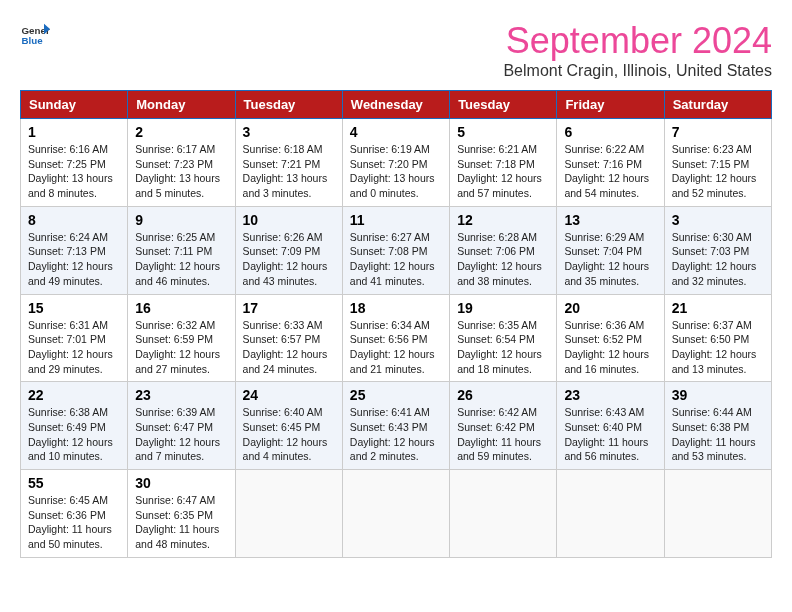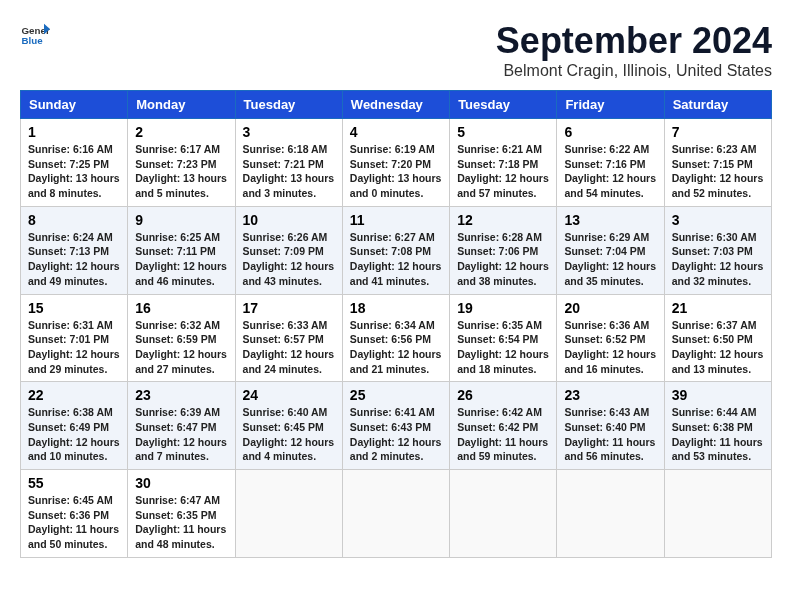--- a/index.html
+++ b/index.html
@@ -23,35 +23,35 @@
     }
     .logo-icon {
       width: 30px;
       height: 30px;
     }
     .title-section {
       text-align: right;
     }
     .month-title {
       font-size: 36px;
-      font-weight: bold;
-      color: #0f172a;
+      font-weight: normal;
+      color: #ec4899;
     }
     .location-title {
       font-size: 16px;
       color: #333;
       text-align: right;
     }
     .calendar-table {
       width: 100%;
       border-collapse: collapse;
       font-size: 11px;
     }
     .calendar-table th {
-      background-color: #1d4ed8;
+      background-color: #b91c1c;
       color: #fff;
       padding: 6px 8px;
       text-align: left;
       font-size: 13px;
       font-weight: bold;
       border: 1px solid #1a6bbf;
     }
     .calendar-table td {
       border: 1px solid #ccc;
       padding: 5px 7px;
@@ -66,21 +66,20 @@
     .day-number {
       font-size: 14px;
       font-weight: bold;
       display: block;
       margin-bottom: 2px;
     }
     .day-info {
       font-size: 10.5px;
       color: #222;
       line-height: 1.4;
-      font-weight: bold;
     }
     .empty-cell {
       background: #f9f9f9 !important;
     }
   </style>
 </head>
 <body>
 
 <div class="header-section">
   <div class="logo">

